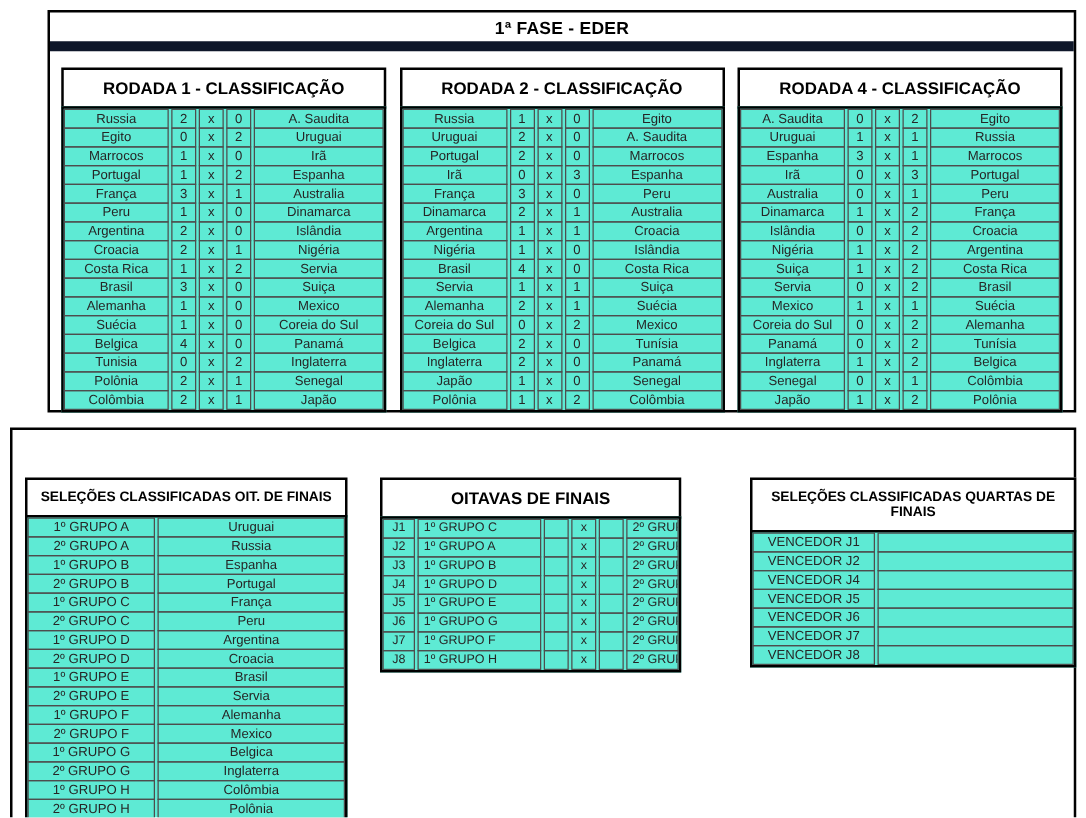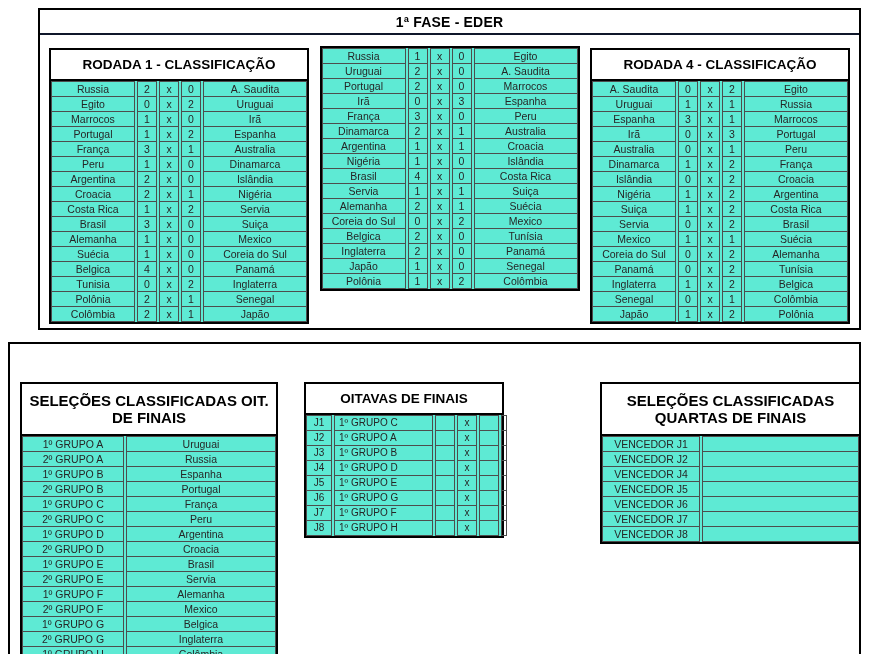--- a/index.html
+++ b/index.html
@@ -3,54 +3,54 @@
 <meta charset="utf-8">
 <style>
   html,body{margin:0;padding:0;background:#fff;}
   .canvas{
     position:relative;width:869px;height:654px;overflow:hidden;
     background:#fff;color:#262626;
     font-family:"Liberation Sans",sans-serif;
   }
   .section{position:absolute;border:2px solid #000;background:#fff;box-sizing:border-box;}
   .section-title{
-    height:23px;border-bottom:2px solid #0f172a;display:flex;align-items:center;justify-content:center;
+    height:23px;border-bottom:8px solid #0f172a;display:flex;align-items:center;justify-content:center;
     font-weight:bold;font-size:14px;color:#000;letter-spacing:.2px;
   }
   #fase1{left:38px;top:8px;width:823px;height:322px;}
   #fase2{left:8px;top:342px;width:853px;height:340px;}
 
   .fase1-tables{display:flex;justify-content:space-between;padding:13px 9px 0 9px;}
   .match-table{width:260px;box-sizing:border-box;}
 
   .tbl-title{
     border:2px solid #000;text-align:center;font-weight:bold;color:#000;background:#fff;
     font-size:13.5px;padding:7px 2px;box-sizing:border-box;
   }
-  .tbl-title.small{font-size:15px;padding:8px 2px;}
+  .tbl-title.small{font-size:11px;padding:8px 2px;}
   .grid{border:2px solid #000;margin-top:-2px;background:#5eead4;padding:0;}
 
   .row{display:flex;gap:2px;margin-top:-1px;}
   .row:first-child{margin-top:0;}
   .cell{
     border:1px solid #4d4d4d;height:14px;line-height:14px;font-size:10.5px;
     text-align:center;overflow:hidden;white-space:nowrap;box-sizing:content-box;
     flex:0 0 auto;
   }
 
   
   .rodada .cell:nth-child(1){width:82px;}
   .rodada .cell:nth-child(2),
   .rodada .cell:nth-child(3),
   .rodada .cell:nth-child(4){width:18px;}
   .rodada .cell:nth-child(5){flex:1 1 auto;}
 
   
   .left-table{position:absolute;left:10px;top:38px;width:258px;}
-  .mid-table{position:absolute;left:294px;top:38px;width:200px;}
+  .mid-table{position:absolute;left:294px;top:38px;width:241px;}
   .right-table{position:absolute;left:590px;top:38px;width:261px;}
 
   .groups .cell:nth-child(1){width:100px;}
   .groups .cell:nth-child(2){flex:1 1 auto;}
 
   .oitavas .cell{font-size:10px;}
   .oitavas .cell:nth-child(1){width:24px;}
   .oitavas .cell:nth-child(2){width:93px;text-align:left;padding-left:4px;}
   .oitavas .cell:nth-child(3){width:18px;}
   .oitavas .cell:nth-child(4){width:18px;}
@@ -181,20 +181,21 @@
               <div class="cell">Colômbia</div>
               <div class="cell">2</div>
               <div class="cell">x</div>
               <div class="cell">1</div>
               <div class="cell">Japão</div>
             </div>
           </div>
       </div>
 
       <div class="match-table">
+        <div class="tbl-title">RODADA 2 - CLASSIFICAÇÃO</div>
         <div class="grid rodada">
             <div class="row">
               <div class="cell">Russia</div>
               <div class="cell">1</div>
               <div class="cell">x</div>
               <div class="cell">0</div>
               <div class="cell">Egito</div>
             </div>
             <div class="row">
               <div class="cell">Uruguai</div>

